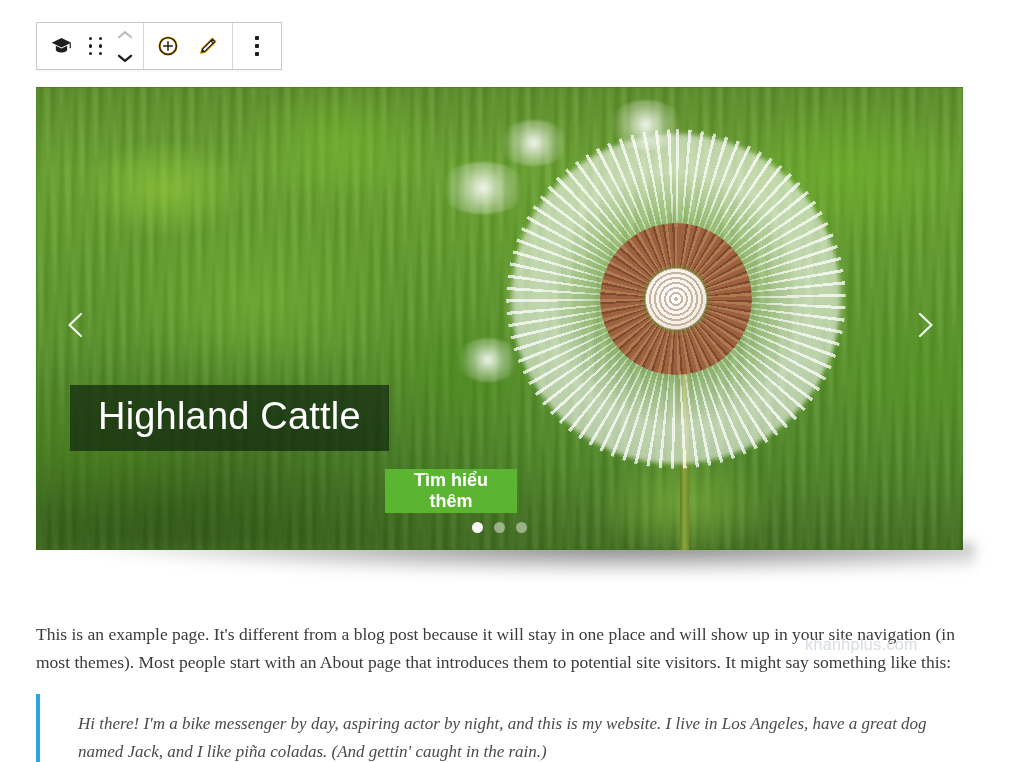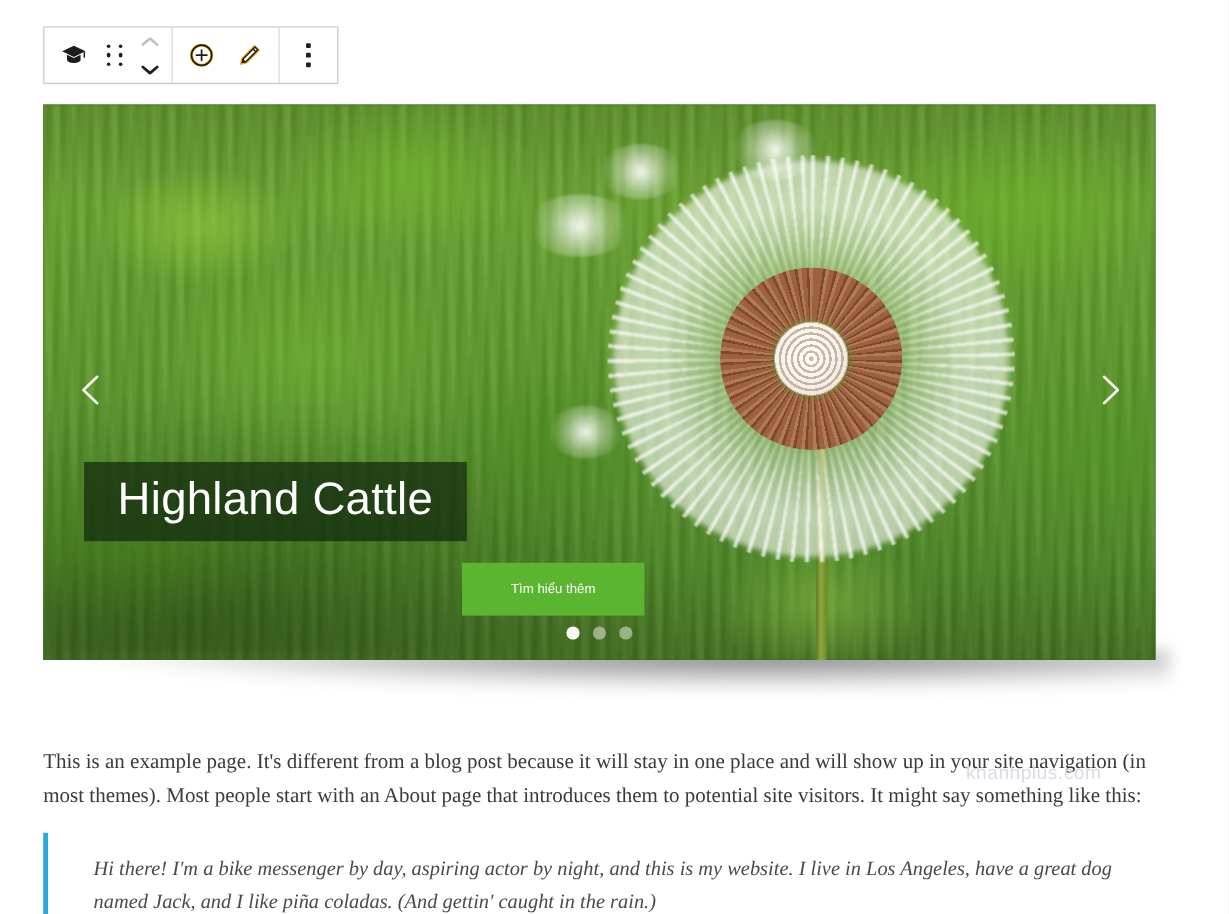--- a/index.html
+++ b/index.html
@@ -243,26 +243,26 @@
     font-weight: 400;
     line-height: 1;
     white-space: nowrap;
     z-index: 9;
     text-shadow: 0 1px 1px rgba(0,0,0,0.15);
   }
   .cta-button {
     position: absolute;
     left: 349px;
     top: 382px;
-    width: 152px;
+    width: 132px;
     height: 44px;
     background: #5cb531;
     color: #ffffff;
-    font-size: 11px;
-    font-weight: normal;
+    font-size: 18px;
+    font-weight: bold;
     display: flex;
     align-items: center;
     justify-content: center;
     cursor: pointer;
     z-index: 10;
     border: none;
     font-family: "Liberation Sans", sans-serif;
   }
 
   

